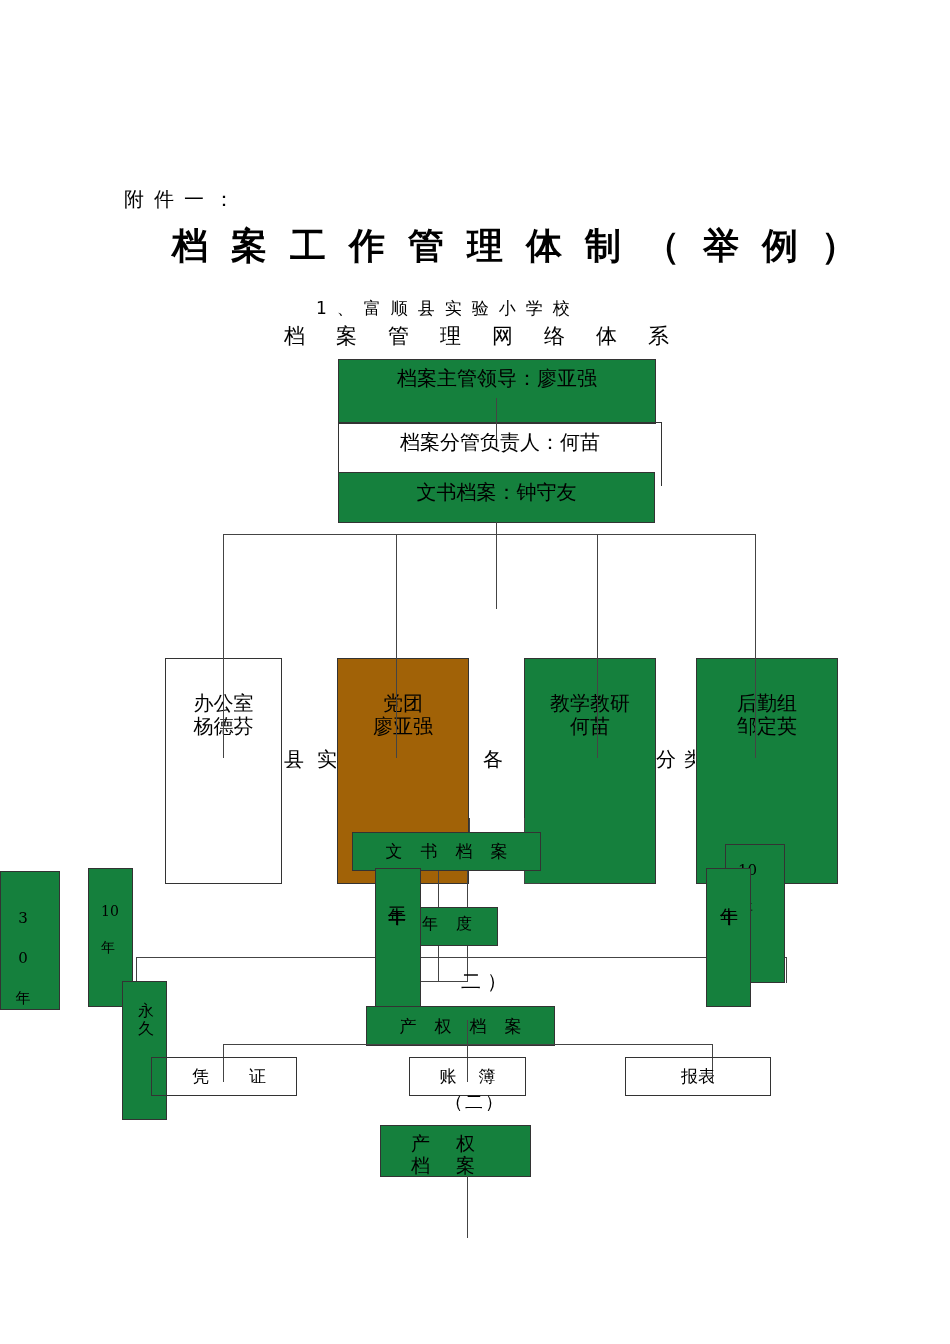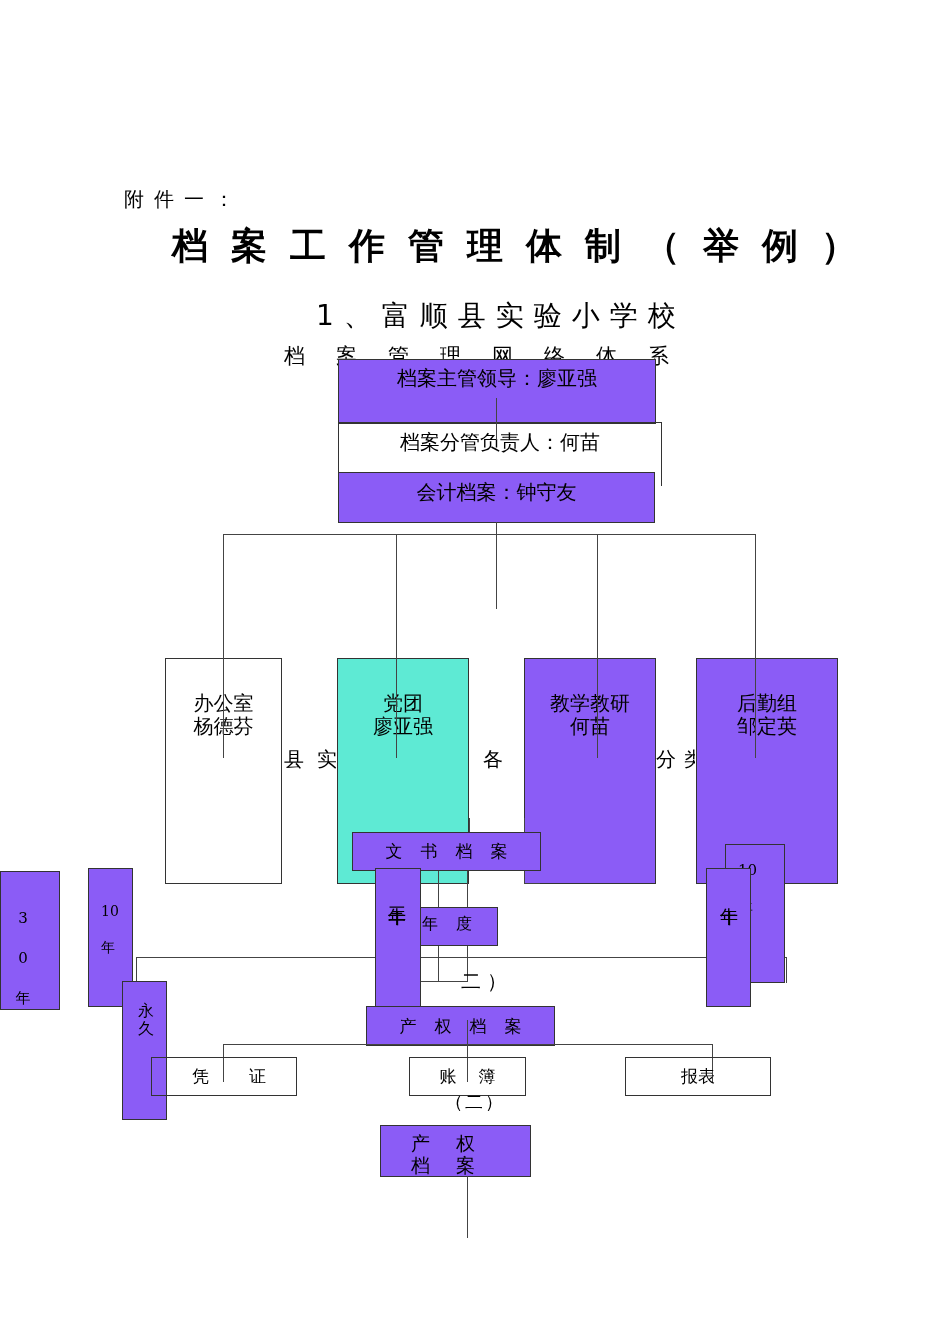--- a/index.html
+++ b/index.html
@@ -1,64 +1,64 @@
 <!DOCTYPE html>
 <html><head>
 <meta charset="utf-8">
 <style>
   html, body { margin:0; padding:0; background:#ffffff; }
   body { width:950px; height:1344px; position:relative; overflow:hidden;
          font-family:"DejaVu Sans", sans-serif; color:#000; }
-  .box { position:absolute; border:1.5px solid #333; background:#8b5cf6; box-sizing:border-box; }
+  .box { position:absolute; border:1.5px solid #333; background:#15803d; box-sizing:border-box; }
   .nobg { background:transparent; }
   .hl { position:absolute; height:0; border-top:1.5px solid #444; }
   .vl { position:absolute; width:0; border-left:1.5px solid #444; }
   .t { position:absolute; white-space:nowrap; }
   .serif { font-family:"DejaVu Serif", serif; }
   .spaced { letter-spacing:14px; }
   .dept { font-size:20px; line-height:23px; text-align:center; }
   .vert { writing-mode:vertical-rl; text-orientation:upright; }
 </style>
 </head>
 <body>
 
 <div class="t" style="left:124px; top:186px; font-size:20px; letter-spacing:10px;">附件一：</div>
 <div class="t" style="left:172px; top:222px; font-size:36px; font-weight:bold; letter-spacing:23px;">档案工作管理体制（举例）</div>
-<div class="t" style="left:316px; top:297px; font-size:28px; letter-spacing:10px;">1、富顺县实验小学校</div>
-<div class="t" style="left:284px; top:322px; font-size:21px; letter-spacing:31px;margin-top:20px;">档案管理网络体系</div>
+<div class="t" style="left:316px; top:297px; font-size:17px; letter-spacing:10px;">1、富顺县实验小学校</div>
+<div class="t" style="left:284px; top:322px; font-size:21px; letter-spacing:31px;">档案管理网络体系</div>
 
 <div class="box" style="left:338px; top:359px; width:318px; height:65px;">
   <div class="t" style="left:0; right:0; top:5px; text-align:center; font-size:20px;">档案主管领导：廖亚强</div>
 </div>
 <div class="box nobg" style="left:338px; top:422px; width:324px; height:64px; border-bottom:none;">
   <div class="t" style="left:0; right:0; top:6px; text-align:center; font-size:20px;">档案分管负责人：何苗</div>
 </div>
 <div class="box" style="left:338px; top:472px; width:317px; height:51px;">
-  <div class="t" style="left:0; right:0; top:6px; text-align:center; font-size:20px;">会计档案：钟守友</div>
+  <div class="t" style="left:0; right:0; top:6px; text-align:center; font-size:20px;">文书档案：钟守友</div>
 </div>
 <div class="vl" style="left:496px; top:398px; height:42px;"></div>
 
 <div class="t" style="left:284px; top:746px; font-size:20px;">县</div>
 <div class="t" style="left:317px; top:746px; font-size:20px;">实</div>
 <div class="t" style="left:483px; top:746px; font-size:20px;">各</div>
 <div class="t" style="left:656px; top:746px; font-size:20px;">分</div>
 <div class="t" style="left:684px; top:746px; font-size:20px; width:11px; overflow:hidden;">类</div>
 
 <div class="vl" style="left:496px; top:522px; height:87px;"></div>
 <div class="hl" style="left:223px; top:534px; width:532px;"></div>
 <div class="vl" style="left:223px; top:534px; height:125px;"></div>
 <div class="vl" style="left:396px; top:534px; height:125px;"></div>
 <div class="vl" style="left:597px; top:534px; height:125px;"></div>
 <div class="vl" style="left:755px; top:534px; height:125px;"></div>
 
 <div class="box nobg" style="left:165px; top:658px; width:117px; height:226px;">
   <div class="t dept" style="left:0; right:0; top:33px;">办公室</div>
   <div class="t dept" style="left:0; right:0; top:56px;">杨德芬</div>
 </div>
-<div class="box nobg" style="left:337px; top:658px; width:132px; height:226px; background:#5eead4;">
+<div class="box nobg" style="left:337px; top:658px; width:132px; height:226px; background:#a16207;">
   <div class="t dept" style="left:0; right:0; top:33px;">党团</div>
   <div class="t dept" style="left:0; right:0; top:56px;">廖亚强</div>
 </div>
 <div class="box" style="left:524px; top:658px; width:132px; height:226px;">
   <div class="t dept" style="left:0; right:0; top:33px;">教学教研</div>
   <div class="t dept" style="left:0; right:0; top:56px;">何苗</div>
 </div>
 <div class="box" style="left:696px; top:658px; width:142px; height:226px;">
   <div class="t dept" style="left:0; right:0; top:33px;">后勤组</div>
   <div class="t dept" style="left:0; right:0; top:56px;">邹定英</div>

